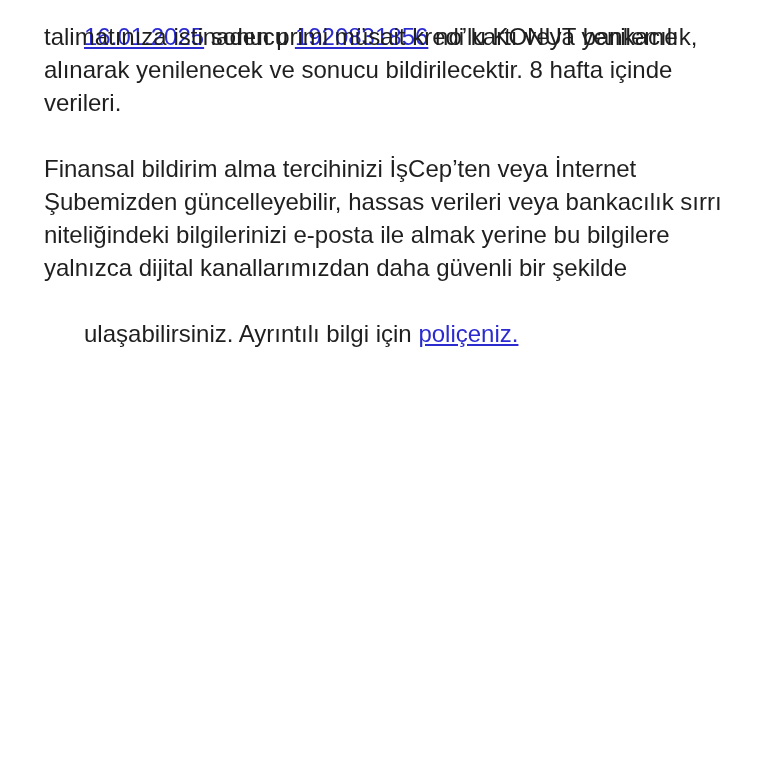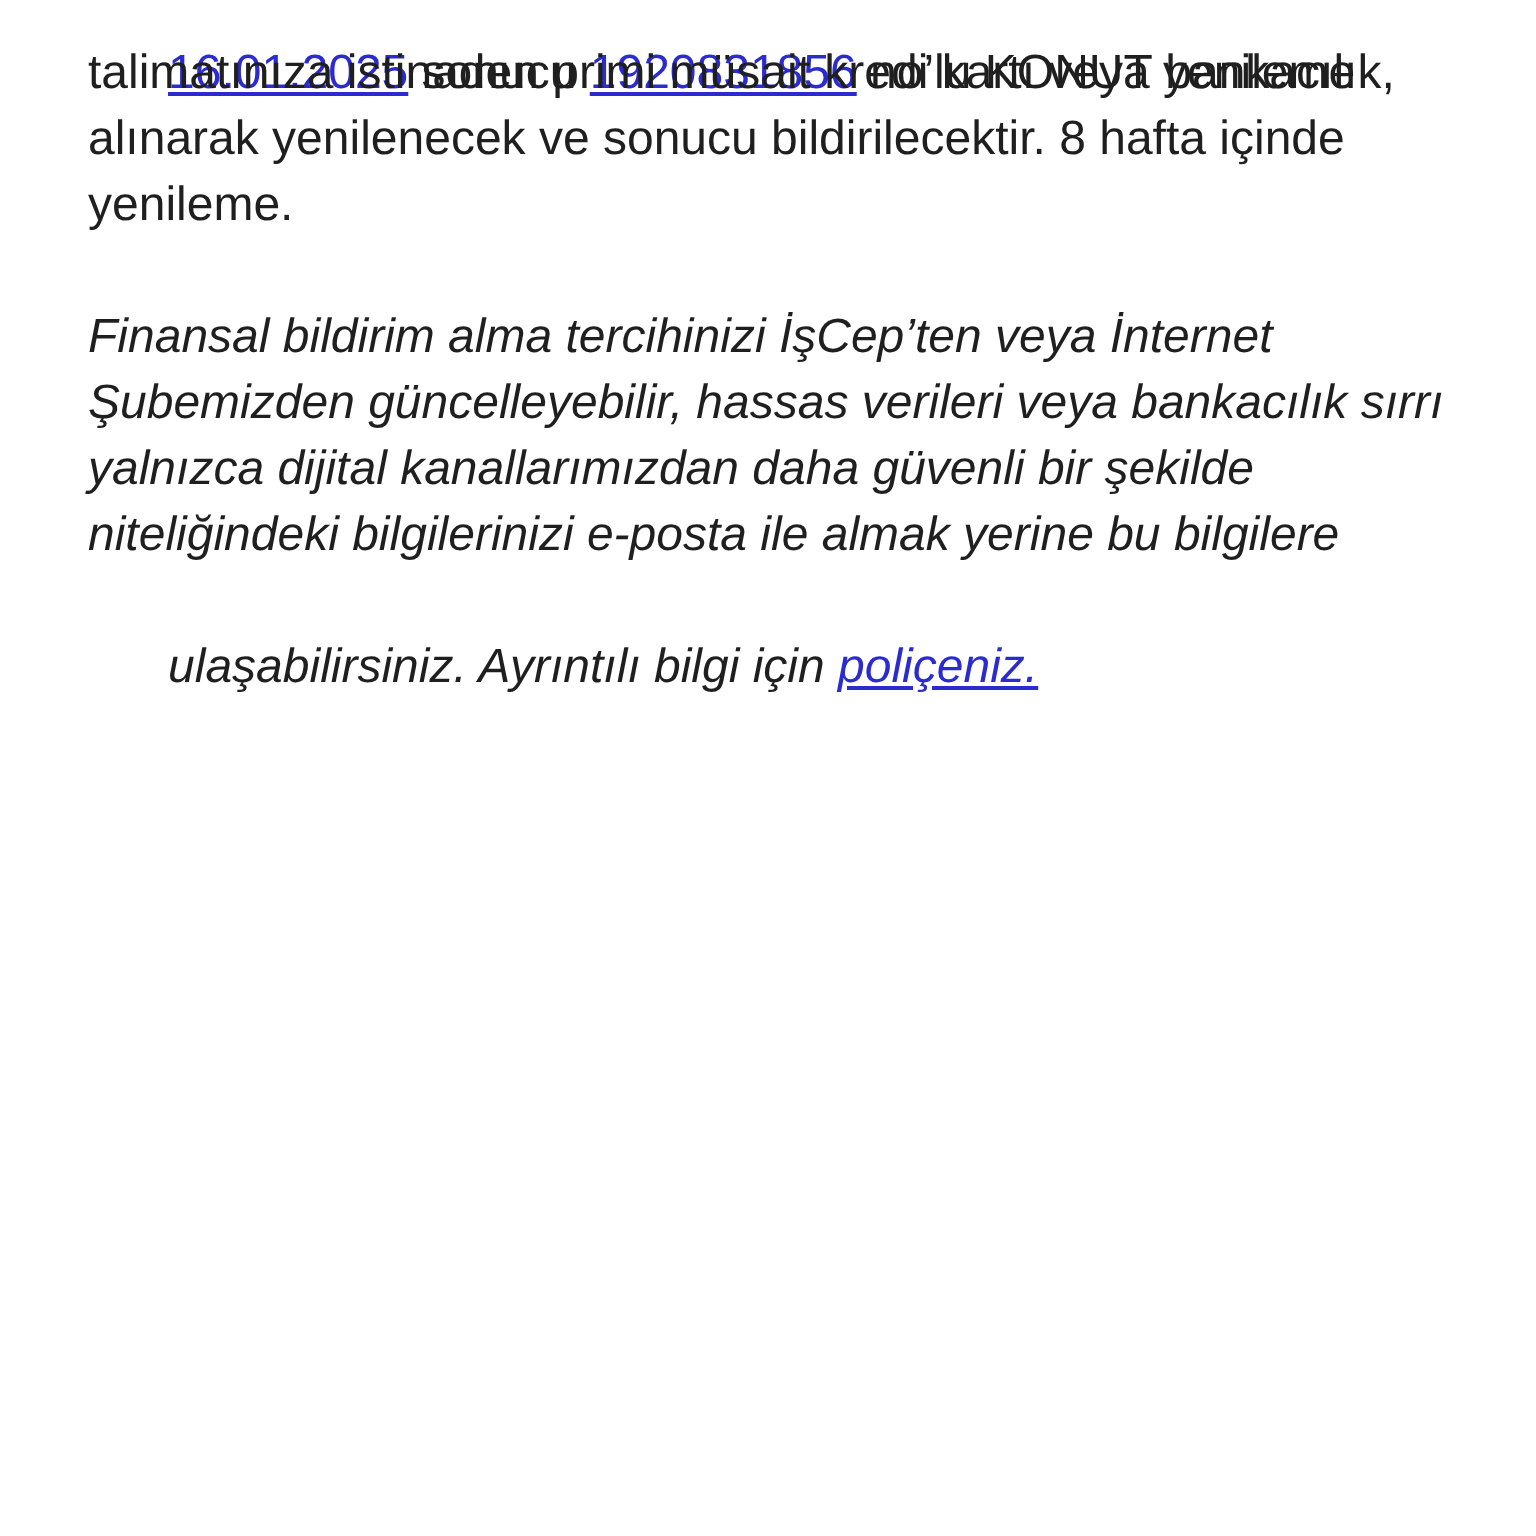--- a/index.html
+++ b/index.html
@@ -22,21 +22,21 @@
     left: 44px;
     width: 700px;
     font-family: "Liberation Sans", sans-serif;
     font-size: 24px;
     line-height: 33px;
     color: var(--text);
     letter-spacing: 0;
   }
   .paragraph { margin: 0; }
   .paragraph-first { margin-top: -13px; }
-  .paragraph-second { margin-top: 33px; font-style: italic; }
+  .paragraph-second { margin-top: 33px; }
   .line {
     height: 33px;
     white-space: pre;
   }
   .seg { white-space: pre; }
   a.link, .link {
     color: var(--link);
     text-decoration: underline;
     cursor: pointer;
     white-space: pre;
@@ -46,26 +46,26 @@
 <body>
 
 <div class="message">
 
   <div class="paragraph paragraph-first">
     <div class="line">
       <a class="link">16.01.2025</a><span class="seg"> sonucu </span><a class="link">1920831856</a><span class="seg"> no’lu KONUT bankacılık,</span>
     </div>
     <div class="line">talimatınıza istinaden primi müsait kredi kartı veya yenileme</div>
     <div class="line">alınarak yenilenecek ve sonucu bildirilecektir. 8 hafta içinde</div>
-    <div class="line">yenileme.</div>
+    <div class="line">verileri.</div>
   </div>
 
   <div class="paragraph paragraph-second">
     <div class="line">Finansal bildirim alma tercihinizi İşCep’ten veya İnternet</div>
     <div class="line">Şubemizden güncelleyebilir, hassas verileri veya bankacılık sırrı</div>
+    <div class="line">niteliğindeki bilgilerinizi e-posta ile almak yerine bu bilgilere</div>
     <div class="line">yalnızca dijital kanallarımızdan daha güvenli bir şekilde</div>
-    <div class="line">niteliğindeki bilgilerinizi e-posta ile almak yerine bu bilgilere</div>
     <div class="line">
       <span class="seg">ulaşabilirsiniz. Ayrıntılı bilgi için </span><a class="link">poliçeniz.</a>
     </div>
   </div>
 
 </div>
 
 </body></html>

